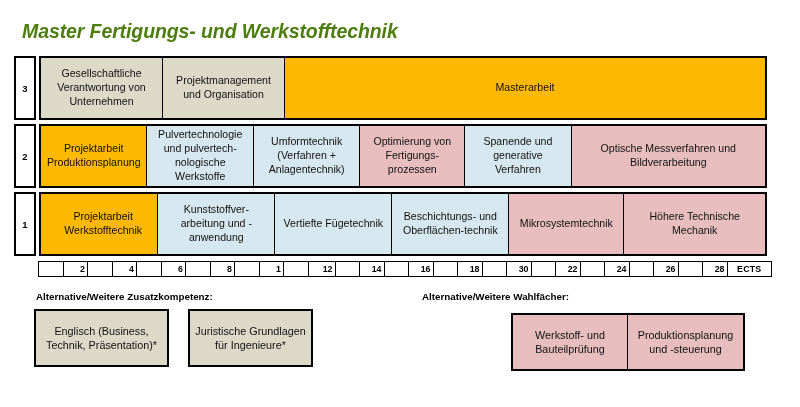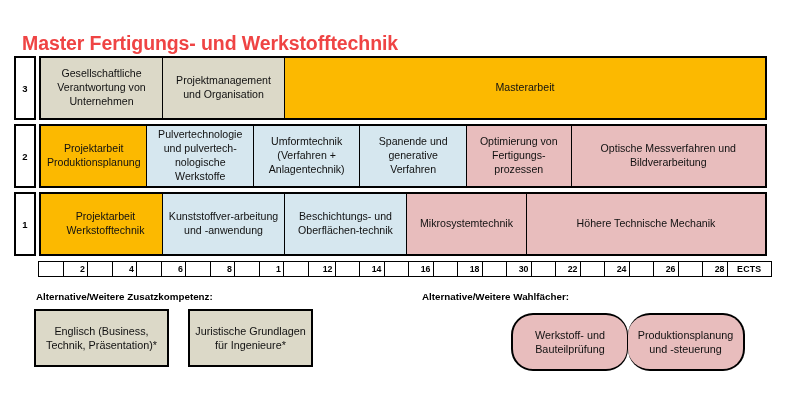--- a/index.html
+++ b/index.html
@@ -26,26 +26,27 @@
       radial-gradient(circle at 18px 14px, #dcdce2 0.6px, transparent 0.7px),
       radial-gradient(circle at 3px 19px, #e0e0e6 0.6px, transparent 0.7px),
       radial-gradient(circle at 13px 2px, #dedee4 0.6px, transparent 0.7px);
     background-size: 23px 23px, 19px 21px, 27px 25px, 17px 29px;
     z-index: 5;
   }
 
   #page-title {
     position: absolute;
     left: 22px;
-    top: 32px;
+    top: 20px;
     font-size: 19.5px;
     font-weight: bold;
-    color: #ef4444;
+    color: #4d7c0f;
     letter-spacing: -0.1px;
     white-space: nowrap;
+    font-style: italic;
   }
 
   
   .sem-row {
     position: absolute;
     left: 14px;
     display: flex;
     align-items: stretch;
     height: 64px;
   }
@@ -140,21 +141,21 @@
     border: 2px solid #000000;
     display: flex;
     align-items: center;
     justify-content: center;
     text-align: center;
     font-size: 10.8px;
     line-height: 1.34;
     color: #111111;
     padding: 2px 5px;
   }
-  .foot-group.joined .foot-box { border-right-width: 1.5px; border-radius: 22px; }
+  .foot-group.joined .foot-box { border-right-width: 1.5px; }
   .foot-group.joined .foot-box:last-child { border-right-width: 2px; border-left-width: 0; }
 </style>
 </head>
 <body>
 
 <div id="noise"></div>
 
 <div id="page-title">Master Fertigungs- und Werkstofftechnik</div>
 
 <div class="sem-row" id="row-3" style="top:56px;">
@@ -165,31 +166,32 @@
     <div class="cell c-gold" style="flex:1 1 auto;">Masterarbeit</div>
   </div>
 </div>
 
 <div class="sem-row" id="row-2" style="top:124px;">
   <div class="sem-num">2</div>
   <div class="row-boxes" style="width:728px;">
     <div class="cell c-gold" style="width:122px;">Projektarbeit Produktionsplanung</div>
     <div class="cell c-blue" style="width:122px;">Pulvertechnologie und pulvertech-nologische Werkstoffe</div>
     <div class="cell c-blue" style="width:122px;">Umformtechnik (Verfahren + Anlagentechnik)</div>
+    <div class="cell c-pink" style="width:120px;">Optimierung von Fertigungs-prozessen</div>
     <div class="cell c-blue" style="width:122px;">Spanende und generative Verfahren</div>
-    <div class="cell c-pink" style="width:120px;">Optimierung von Fertigungs-prozessen</div>
     <div class="cell c-pink" style="flex:1 1 auto;">Optische Messverfahren und Bildverarbeitung</div>
   </div>
 </div>
 
 <div class="sem-row" id="row-1" style="top:192px;">
   <div class="sem-num">1</div>
   <div class="row-boxes" style="width:728px;">
     <div class="cell c-gold" style="width:122px;padding-left:12px;">Projektarbeit Werkstofftechnik</div>
     <div class="cell c-blue" style="width:122px;">Kunststoffver-arbeitung und -anwendung</div>
+    <div class="cell c-blue" style="width:122px;">Vertiefte Fügetechnik</div>
     <div class="cell c-blue" style="width:122px;">Beschichtungs- und Oberflächen-technik</div>
     <div class="cell c-pink" style="width:120px;">Mikrosystemtechnik</div>
     <div class="cell c-pink" style="flex:1 1 auto;">Höhere Technische Mechanik</div>
   </div>
 </div>
 
 <div id="ects-ruler" style="width:734px;">
     <div class="tick blank" style="width: 24.5px;"></div>
     <div class="tick" style="width: 24.5px;">2</div>
     <div class="tick blank" style="width: 24.5px;"></div>

